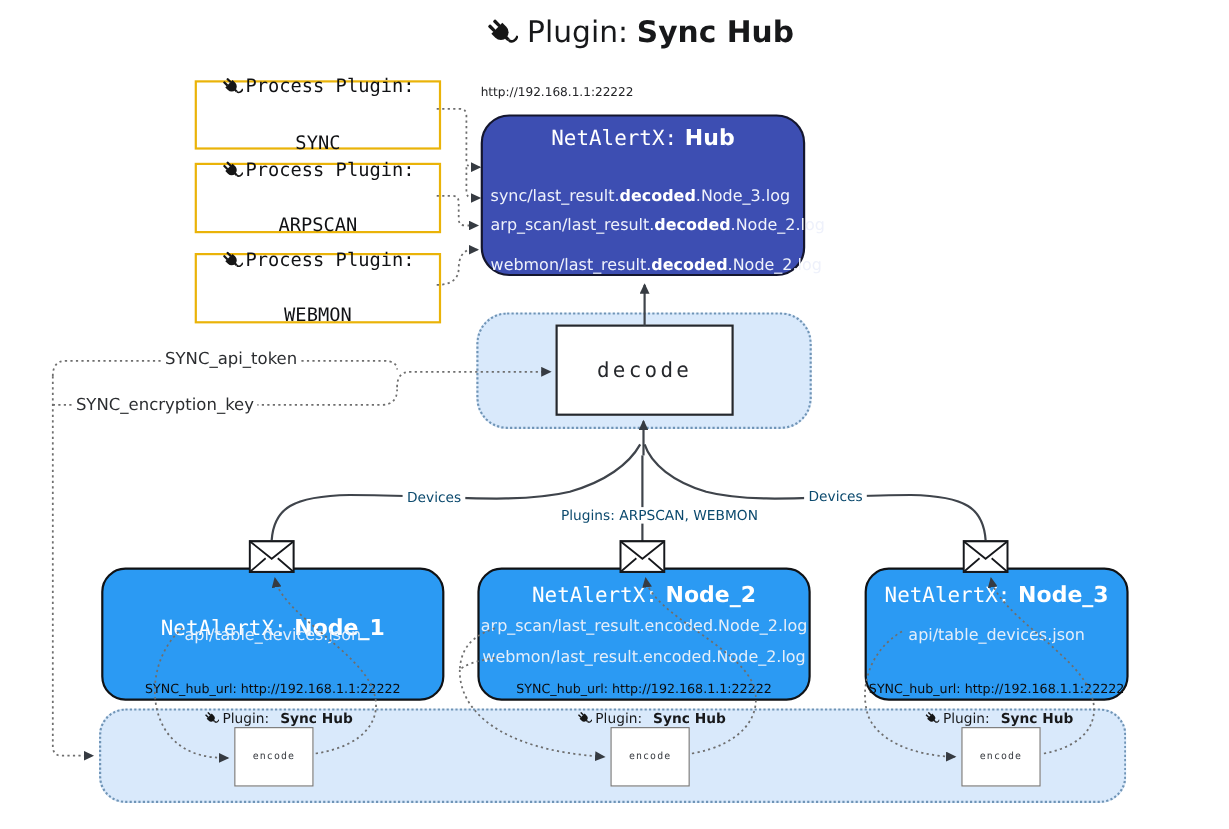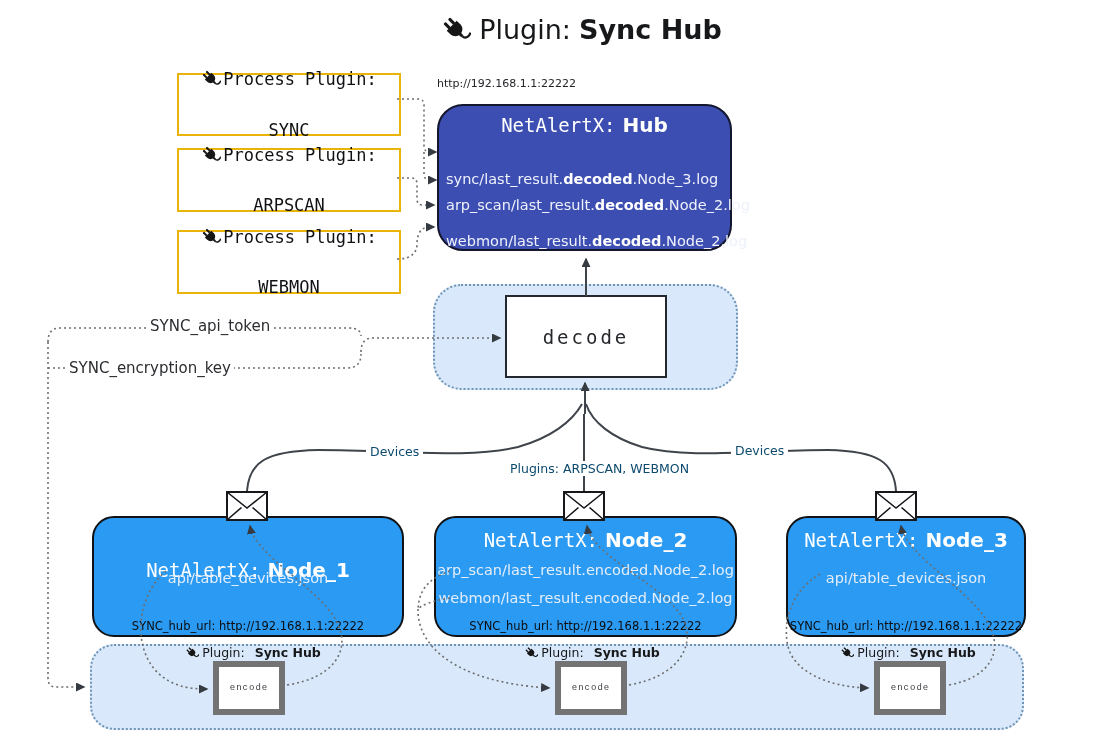--- a/index.html
+++ b/index.html
@@ -49,23 +49,23 @@
   .nodeline{text-align:center;color:#e4eefa;font-size:14.5px;white-space:nowrap;}
   .nodeurl{text-align:center;color:#0b0c0e;font-size:11.5px;white-space:nowrap;}
   .env{width:42px;height:30px;}
 
   
   .bot-wrap{left:90px;top:644px;width:934px;height:86px;background:#d9e9fb;
             border:2px dotted #6f94b6;border-radius:24px;box-sizing:border-box;}
   .enc-label{top:645px;transform:translateX(-50%);display:flex;align-items:center;gap:3px;
              font-size:12.5px;color:#17181a;white-space:nowrap;}
   .enc-label b{font-weight:700;}
-  .encode-box{top:661px;width:72px;height:54px;background:#fff;border:6px solid #737373;
+  .encode-box{top:661px;width:72px;height:54px;background:#fff;border:1px solid #737373;
               box-sizing:border-box;display:flex;align-items:center;justify-content:center;
-              font-size:9px;letter-spacing:1px;color:#3a3d42;font-family:Liberation Mono, monospace;}
+              font-size:9px;letter-spacing:1px;color:#3a3d42;}
 
   .overlay{position:absolute;left:0;top:0;width:1117px;height:754px;pointer-events:none;z-index:50;}
   .lab{z-index:60;}
   .icon-wrap{z-index:55;}
   .plug{color:#161616;}
   svg.plug-s{display:block;}
 </style>
 </head>
 <body>
 

